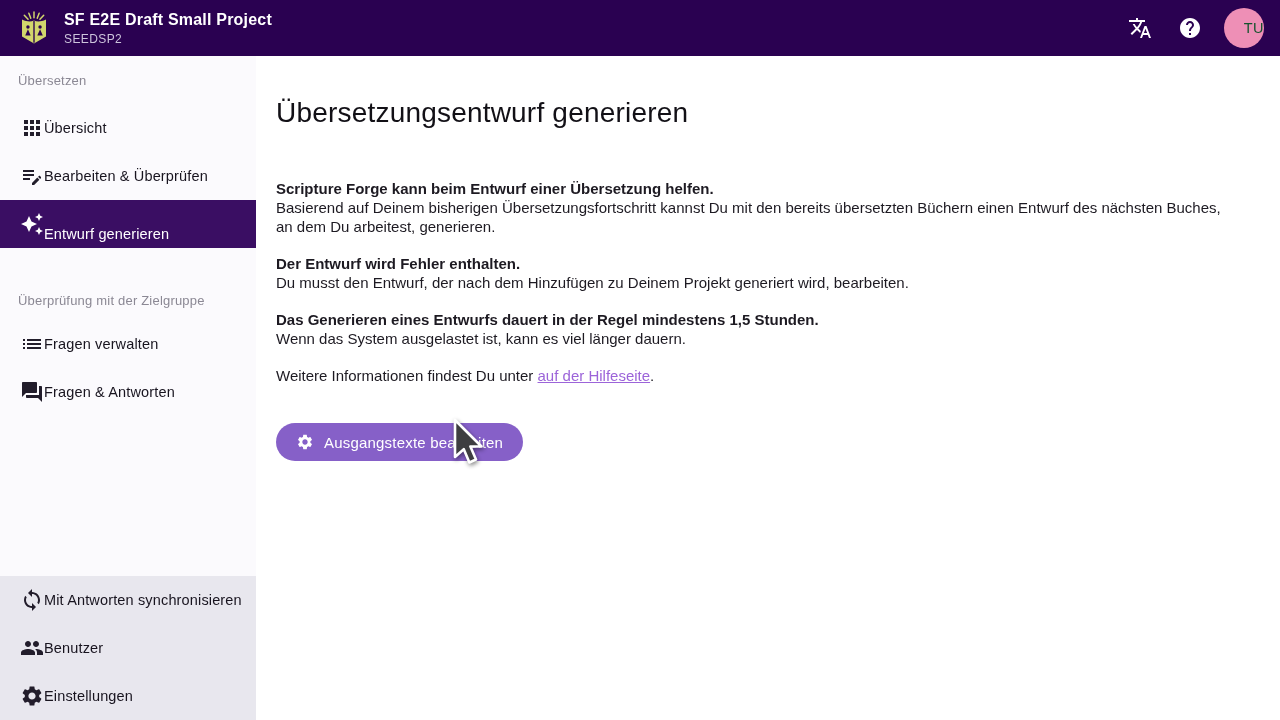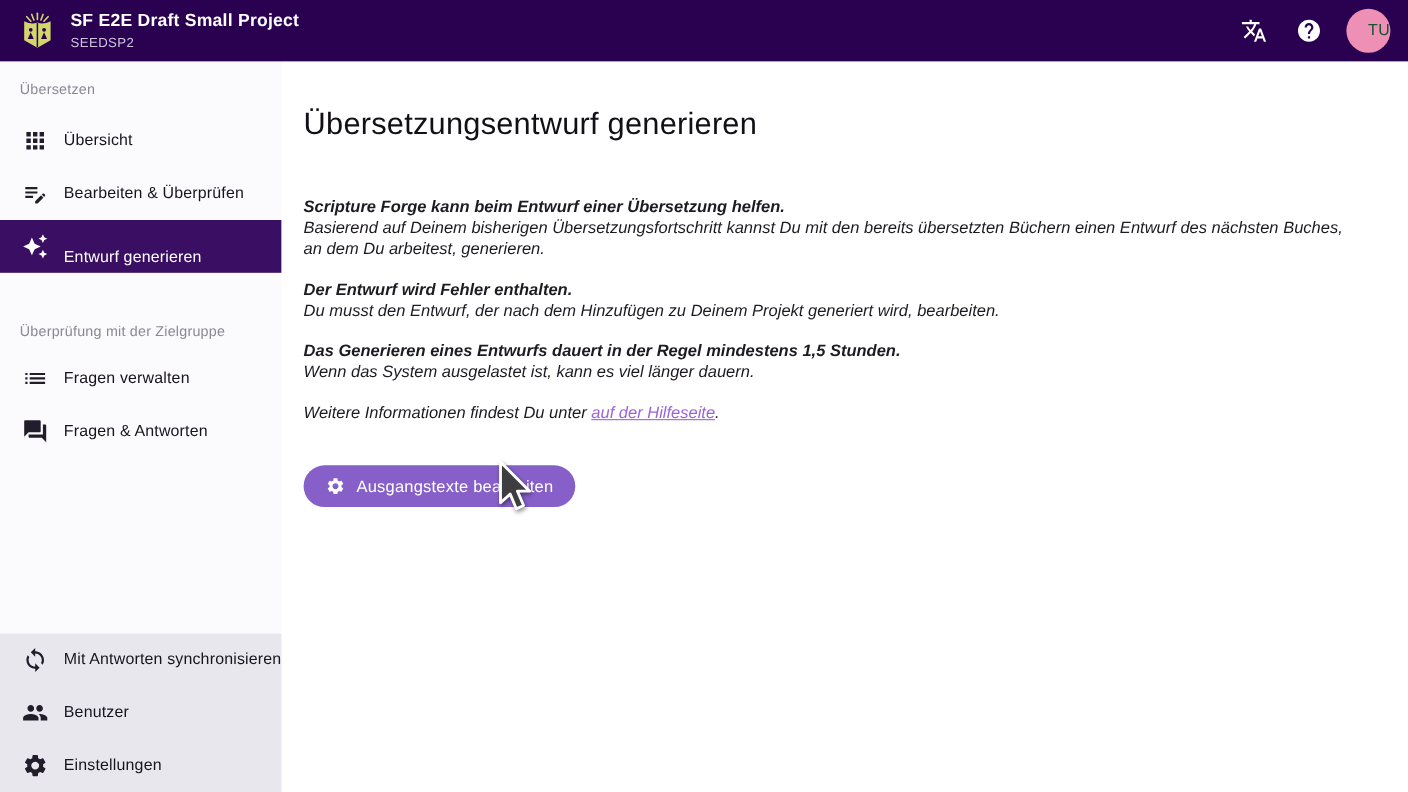--- a/index.html
+++ b/index.html
@@ -36,38 +36,38 @@
   .page-body { display:flex; height:664px; }
 
   
   .sidebar { width:256px; flex-shrink:0; background:#FBFAFD; display:flex; flex-direction:column; }
   .section-label {
     height:48px; display:flex; align-items:center; padding:0 18px;
     font-size:13px; font-weight:500; color:#8B8894; letter-spacing:.2px;
   }
   .section-label.second { height:40px; margin-top:32px; }
   .nav-item {
-    height:48px; display:flex; align-items:center; gap:14px;
+    height:48px; display:flex; align-items:center; 
     padding:0 20px; cursor:pointer;
   }
   .nav-item svg { width:24px; height:24px; fill:#221D2B; flex-shrink:0; }
   .nav-label { font-size:14.5px; font-weight:500; color:#18141F; letter-spacing:.15px; white-space:nowrap; }
   .nav-item.active { background:#3A0E63; }
   .nav-item.active svg { fill:#ffffff; }
   .nav-item.active .nav-label { color:#ffffff;margin-top:19px; }
   .sidebar-spacer { flex:1; }
   .sidebar-footer { background:#E8E7EE; }
 
   
   .main { flex:1; padding:19px 56px 0 20px; box-sizing:border-box; background:#fff; }
   .page-title {
     font-size:28px; font-weight:400; color:#121016;
     margin:18px 0 46px; line-height:40px; letter-spacing:.2px;
   }
-  .para { font-size:15px; line-height:19px; color:#1D1A22; margin:0 0 18px; max-width:950px;font-style:italic; }
+  .para { font-size:15px; line-height:19px; color:#1D1A22; margin:0 0 18px; max-width:950px; }
   .para strong { font-weight:700; }
   .help-link { color:#9C64D9; text-decoration:underline; cursor:pointer; }
   .primary-btn {
     margin-top:20px; height:38px; border:none; border-radius:19px;
     background:#8660C8; color:#fff; display:inline-flex; align-items:center; gap:10px;
     padding:0 20px; font-size:15px; font-weight:500; letter-spacing:.2px;
     font-family:"Liberation Sans", sans-serif; cursor:pointer;
   }
   .primary-btn svg { width:18px; height:18px; fill:#ffffff; }
 

